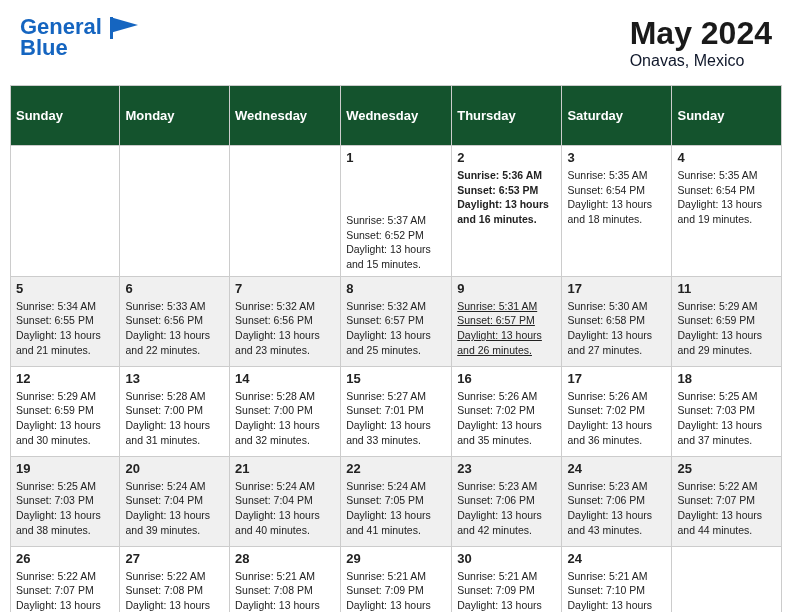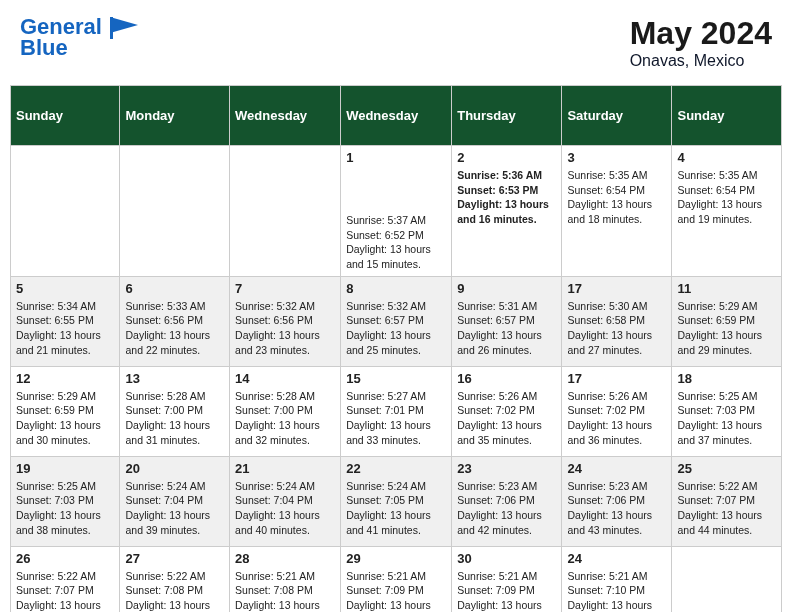--- a/index.html
+++ b/index.html
@@ -169,21 +169,21 @@
         </td>
         <td>
           <div class="day-num">8</div>
           <div class="day-info" style="white-space: pre-line;">Sunrise: 5:32 AM
 Sunset: 6:57 PM
 Daylight: 13 hours
 and 25 minutes.</div>
         </td>
         <td>
           <div class="day-num">9</div>
-          <div class="day-info" style="white-space: pre-line;">Sunrise: 5:31 AM
+          <div class="day-info" style="white-space: pre-line; text-decoration: underline;">Sunrise: 5:31 AM
 Sunset: 6:57 PM
 Daylight: 13 hours
 and 26 minutes.</div>
         </td>
         <td>
           <div class="day-num">17</div>
           <div class="day-info" style="white-space: pre-line;">Sunrise: 5:30 AM
 Sunset: 6:58 PM
 Daylight: 13 hours
 and 27 minutes.</div>

